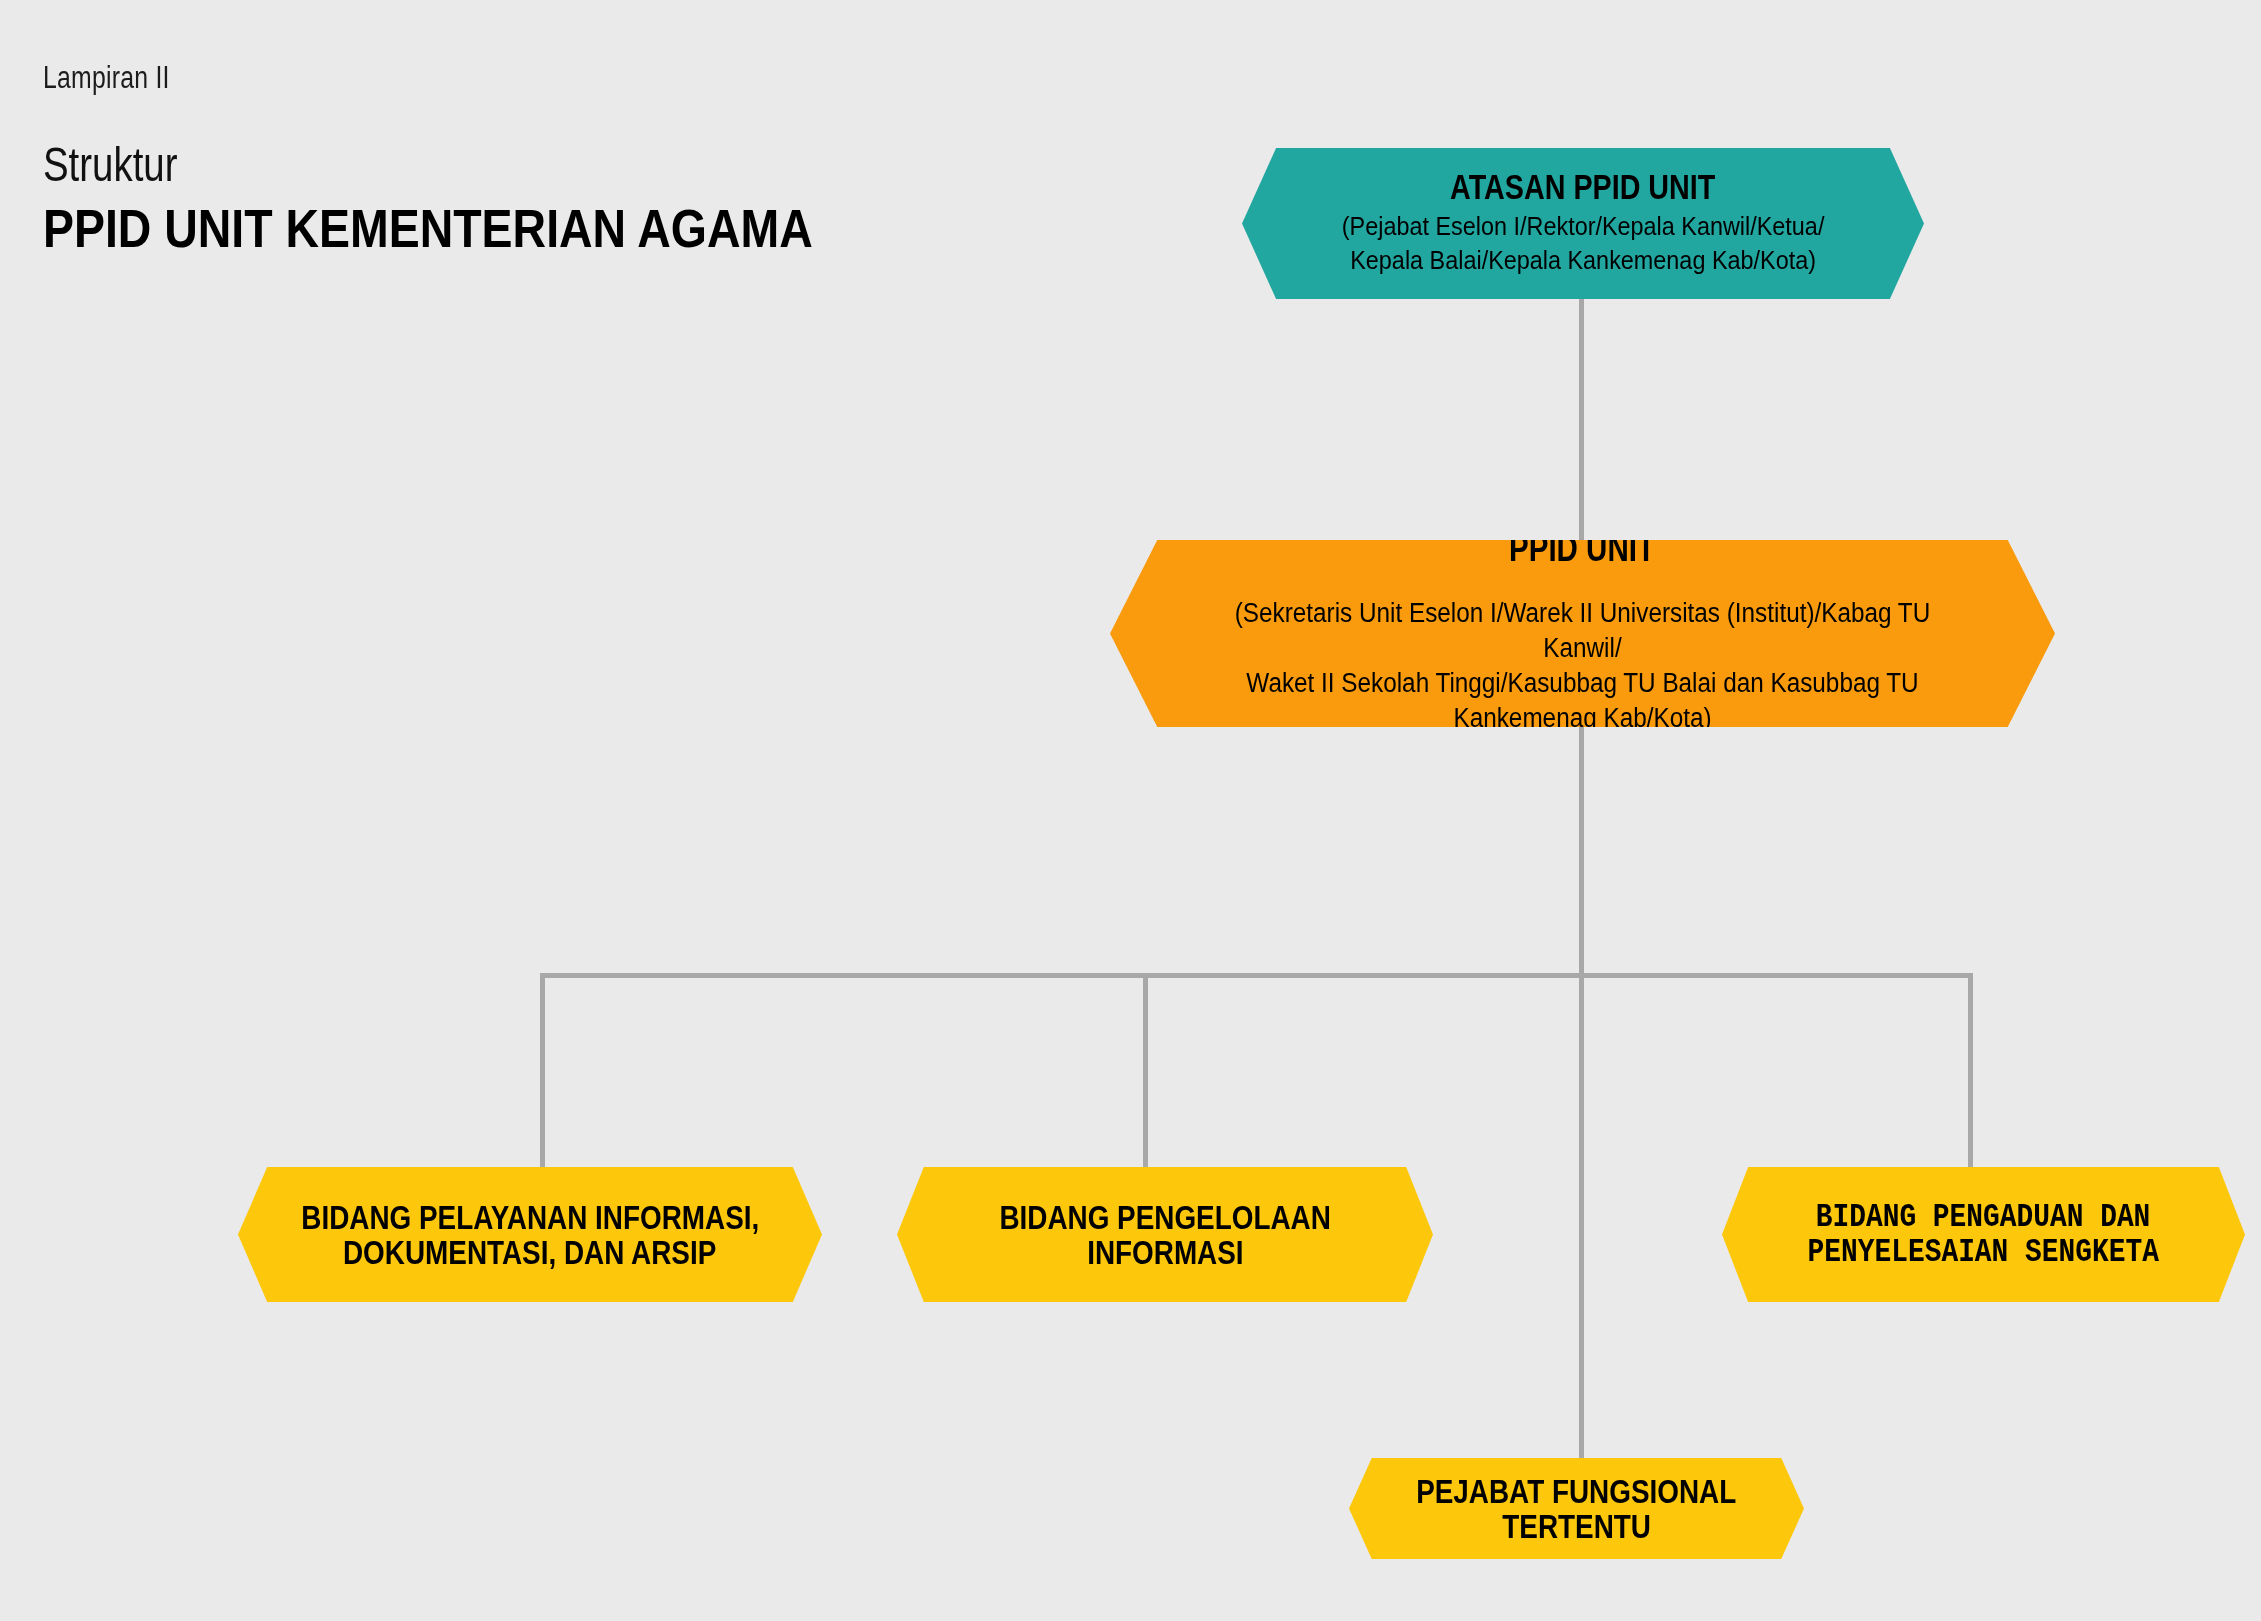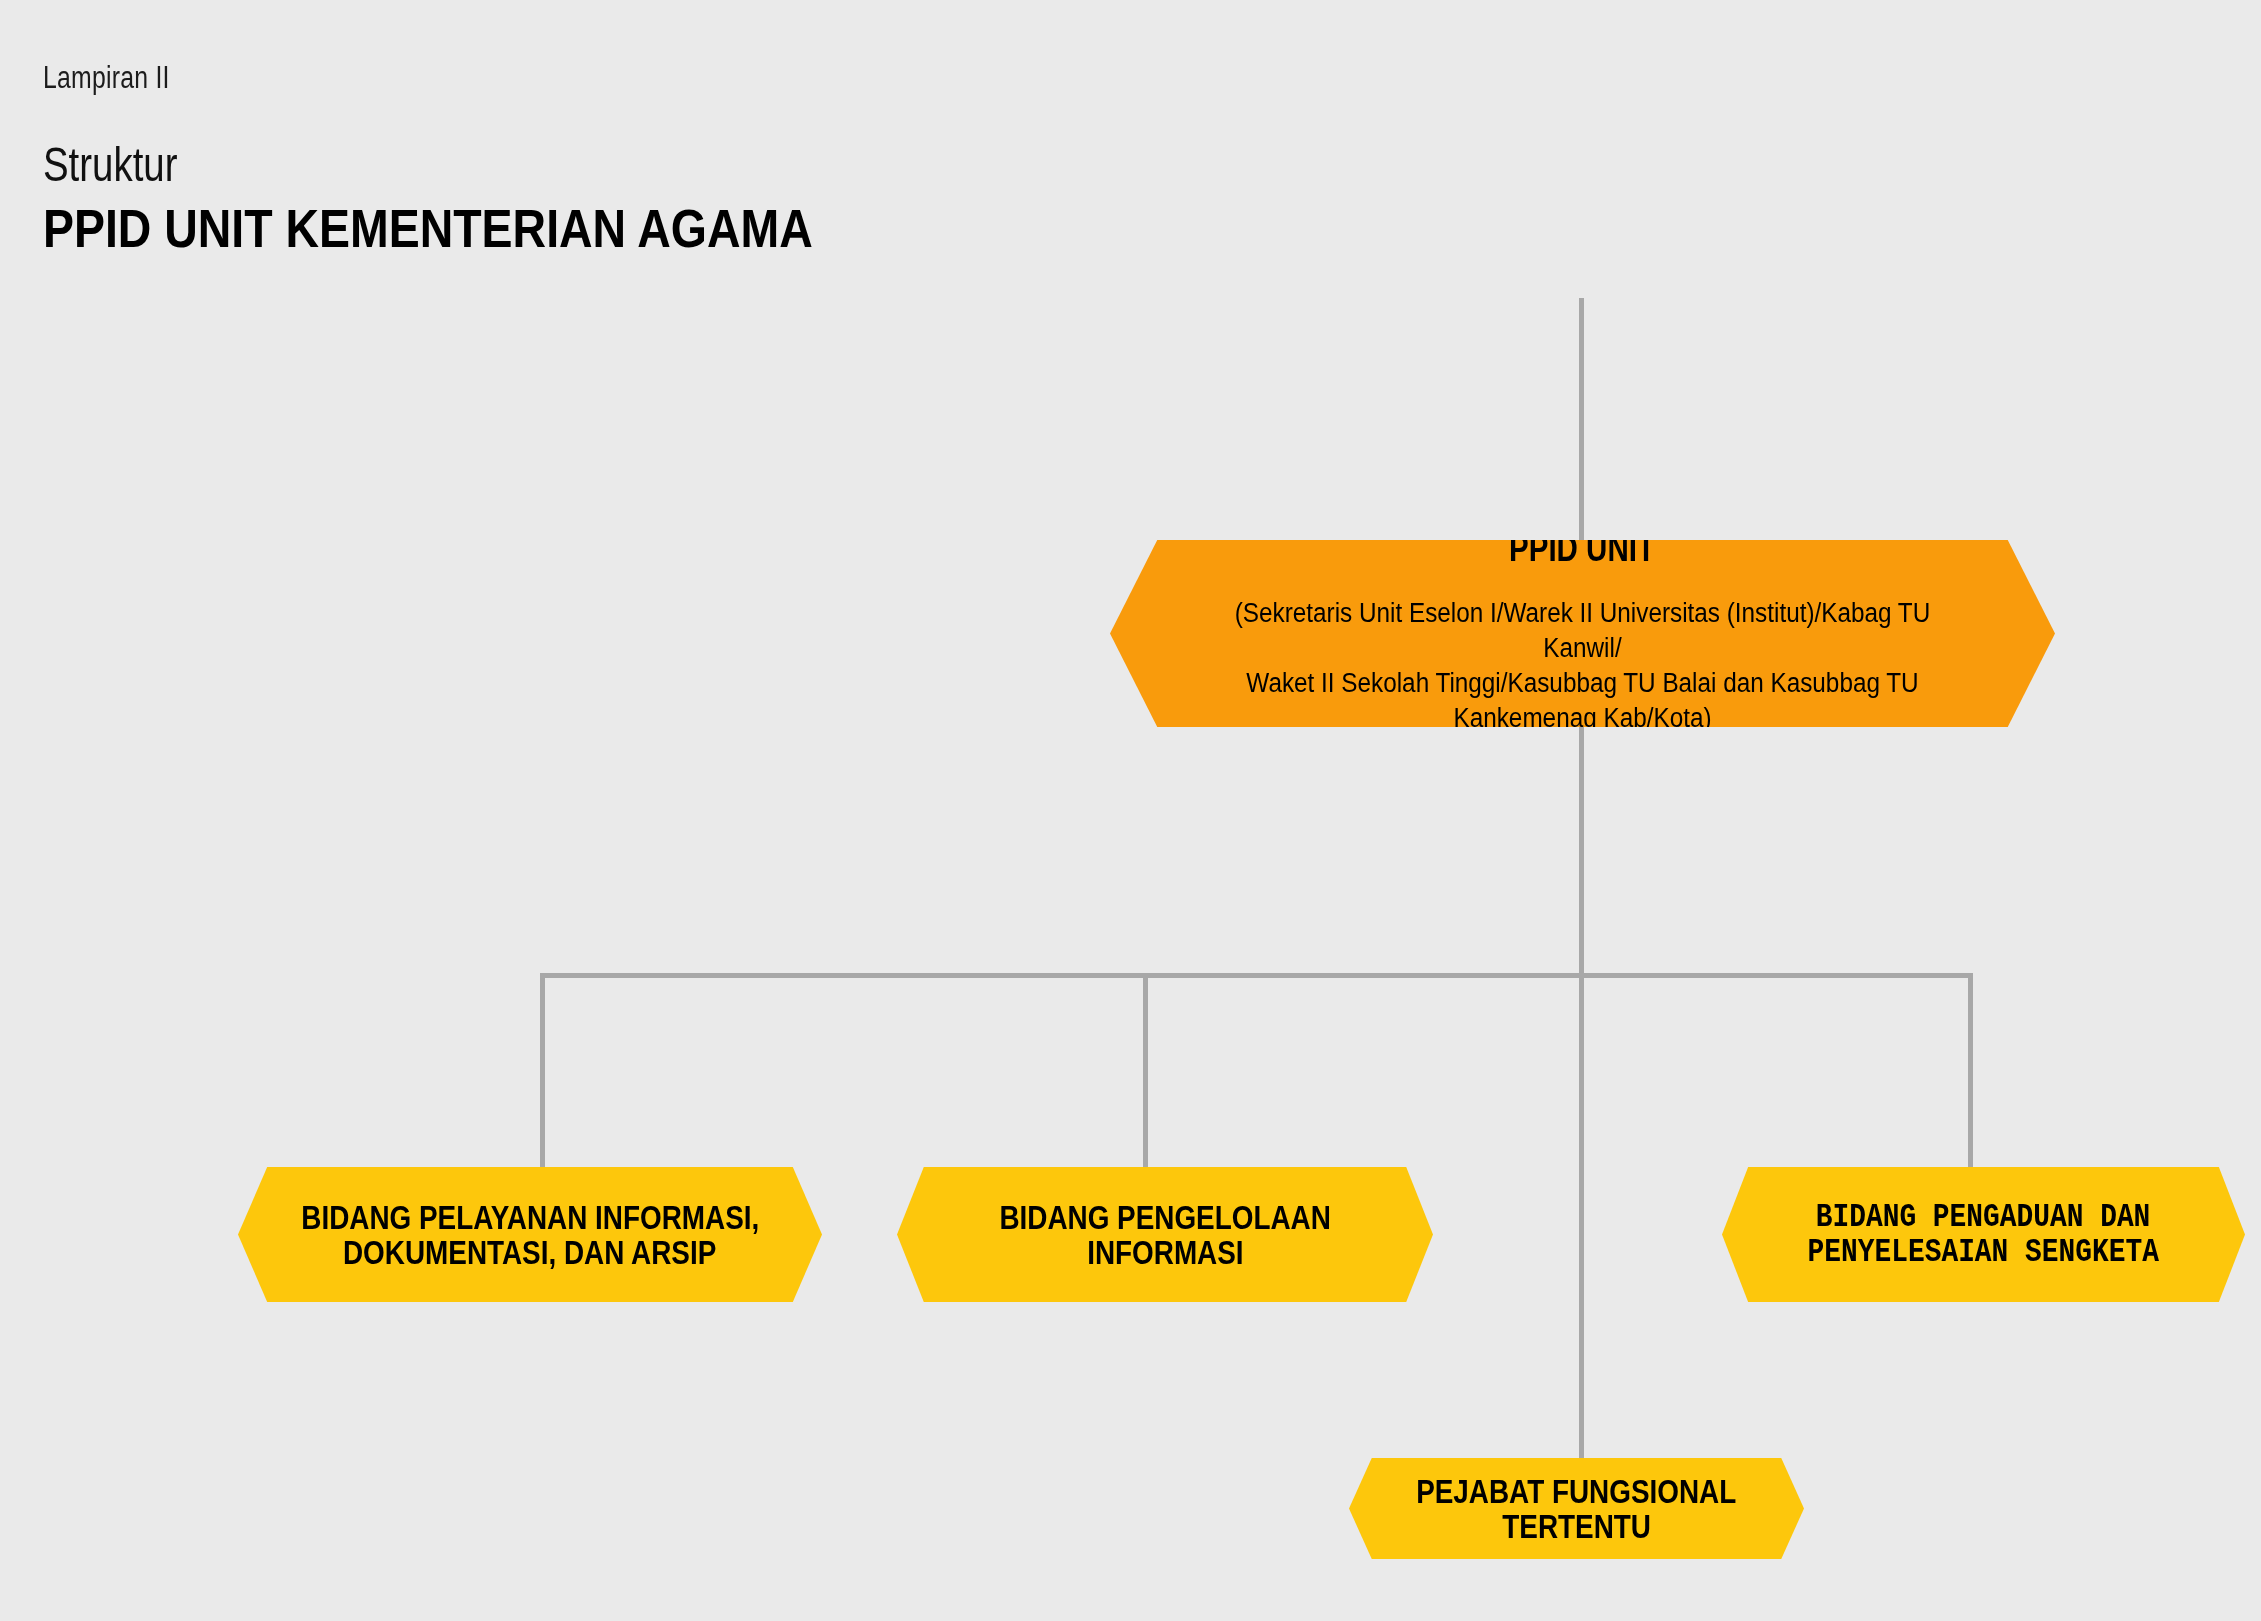--- a/index.html
+++ b/index.html
@@ -139,20 +139,25 @@
   <div class="line-h" style="left:540px; top:973px; width:1433px;"></div>
 
   <div class="line-v" style="left:540px; top:973px; height:198px;"></div>
 
   <div class="line-v" style="left:1143px; top:973px; height:198px;"></div>
 
   <div class="line-v" style="left:1968px; top:973px; height:198px;"></div>
 
   <div class="line-v" style="left:1579px; top:973px; height:488px;"></div>
 
+  <div id="node-atasan" class="node node-teal clip-hex">
+    <div class="node-title">ATASAN PPID UNIT</div>
+    <div class="node-sub">(Pejabat Eselon I/Rektor/Kepala Kanwil/Ketua/
+Kepala Balai/Kepala Kankemenag Kab/Kota)</div>
+  </div>
 
   <div id="node-ppid" class="node node-orange clip-hex">
     <div class="node-title">PPID UNIT</div>
     <div class="node-sub">(Sekretaris Unit Eselon I/Warek II Universitas (Institut)/Kabag TU Kanwil/
 Waket II Sekolah Tinggi/Kasubbag TU Balai dan Kasubbag TU
 Kankemenag Kab/Kota)</div>
   </div>
 
   <div id="node-bidang-1" class="node node-yellow node-bidang clip-hex">
     <div class="node-title">BIDANG PELAYANAN INFORMASI,</div>

